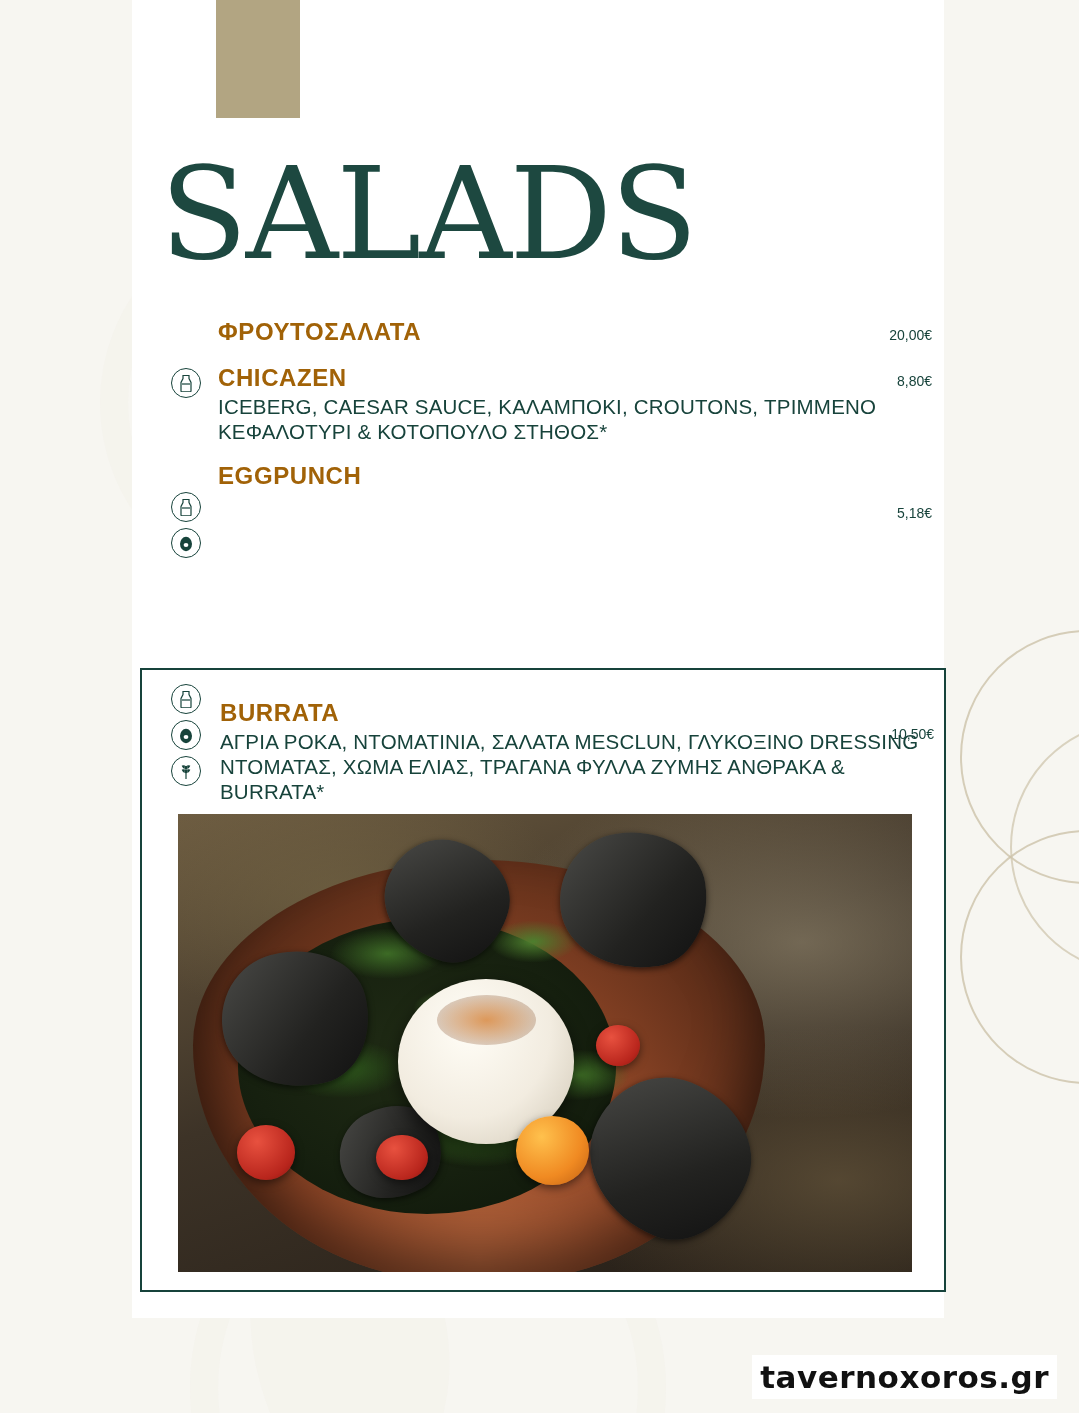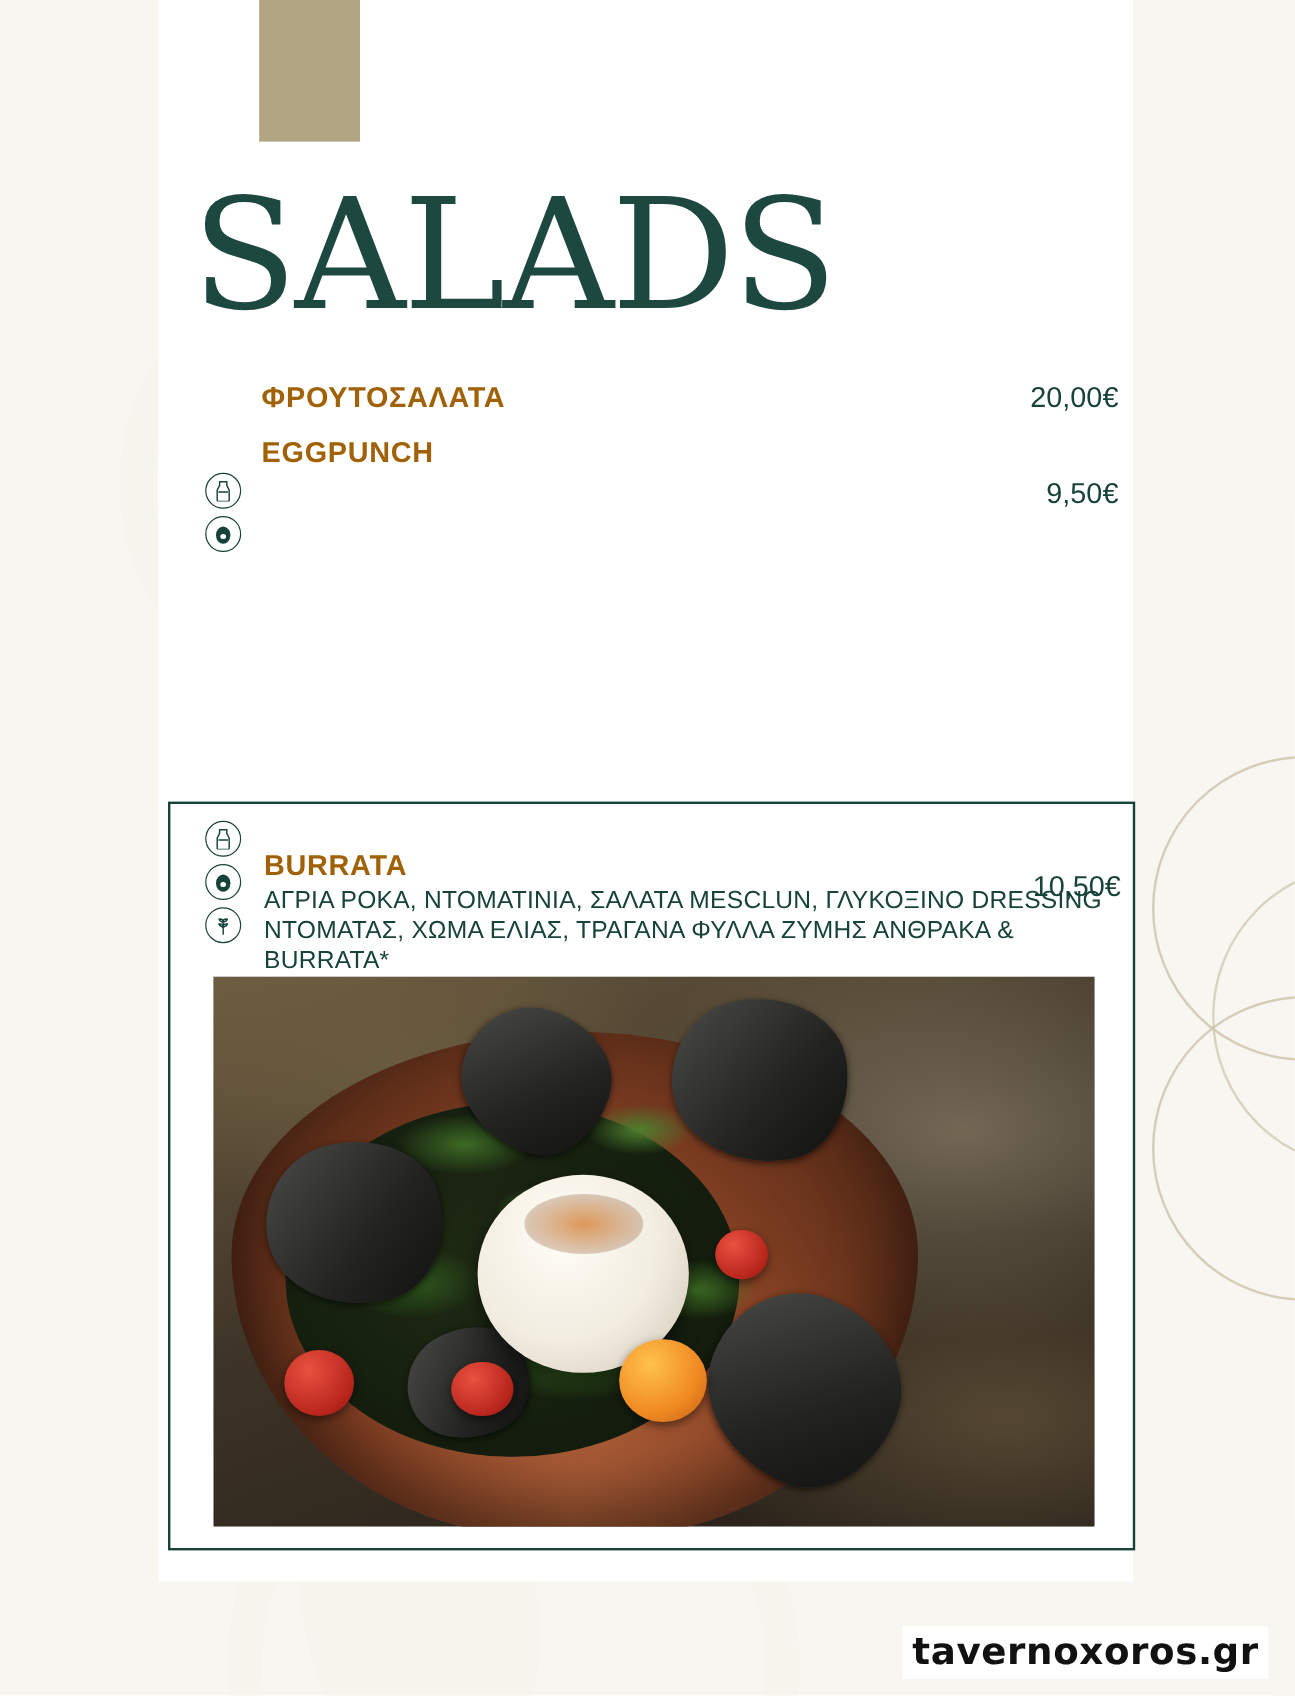--- a/index.html
+++ b/index.html
@@ -107,21 +107,21 @@
     align-items: baseline;
     justify-content: space-between;
   }
   .item-name {
     font-size: 24px;
     font-weight: bold;
     letter-spacing: .6px;
     color: #a16207;
   }
   .item-price {
-    font-size: 24px;
+    font-size: 14px;
     color: #17433b;
     white-space: nowrap;
     padding-left: 14px;
   }
   .item-desc {
     font-size: 20.5px;
     line-height: 1.22;
     color: #17433b;
     letter-spacing: .2px;
     margin-top: 2px;
@@ -298,39 +298,54 @@
   <div class="menu">
 
     <div class="item">
       <div class="icons"></div>
       <div class="item-head">
         <div class="item-name">ΦΡΟΥΤΟΣΑΛΑΤΑ</div>
         <div class="item-price">20,00€</div>
       </div>
     </div>
 
+    <div class="item">
+      <div class="icons">
+        <span class="ic">
+          <svg width="16" height="18" viewBox="0 0 16 18" fill="none" stroke="#17433b" stroke-width="1.2">
+            <path d="M5 1.5h6v3l2 4v8.5a.8.8 0 0 1-.8.8H3.8a.8.8 0 0 1-.8-.8V8.5l2-4z"></path>
+            <path d="M4 10h8"></path>
+          </svg>
+        </span>
+      </div>
+      <div class="item-head">
+        <div class="item-name">CHICAZEN</div>
+        <div class="item-price">8,80€</div>
+      </div>
+      <div class="item-desc">ICEBERG, CAESAR SAUCE, ΚΑΛΑΜΠΟΚΙ, CROUTONS, ΤΡΙΜΜΕΝΟ ΚΕΦΑΛΟΤΥΡΙ &amp; ΚΟΤΟΠΟΥΛΟ ΣΤΗΘΟΣ*</div>
+    </div>
 
     <div class="item" style="margin-bottom:26px;">
       <div class="icons" style="top:30px;">
         <span class="ic">
           <svg width="16" height="18" viewBox="0 0 16 18" fill="none" stroke="#17433b" stroke-width="1.2">
             <path d="M5 1.5h6v3l2 4v8.5a.8.8 0 0 1-.8.8H3.8a.8.8 0 0 1-.8-.8V8.5l2-4z"></path>
             <path d="M4 10h8"></path>
           </svg>
         </span>
         <span class="ic">
           <svg width="16" height="18" viewBox="0 0 16 18" fill="none" stroke="#17433b" stroke-width="1.2">
             <ellipse cx="8" cy="10" rx="6" ry="7.2" fill="#17433b" stroke="none"></ellipse>
             <ellipse cx="8" cy="11" rx="2.4" ry="2.1" fill="#ffffff" stroke="none"></ellipse>
           </svg>
         </span>
       </div>
       <div class="item-head">
         <div class="item-name">EGGPUNCH</div>
-        <div class="item-price" style="position:relative;top:34px;">9,50€</div>
+        <div class="item-price" style="position:relative;top:34px;">5,18€</div>
       </div>
     </div>
 
   </div>
 
   <div class="boxed">
     <div class="inner">
       <div class="icons" style="top:14px;left:22px;">
         <span class="ic">
           <svg width="16" height="18" viewBox="0 0 16 18" fill="none" stroke="#17433b" stroke-width="1.2">

